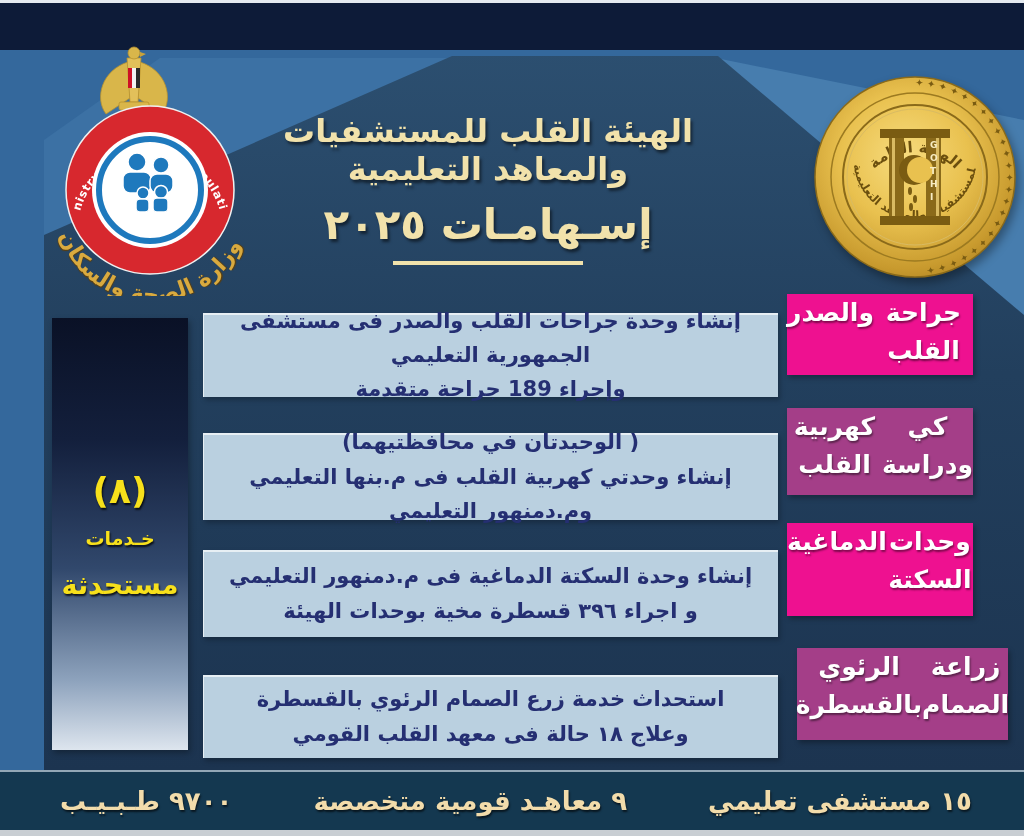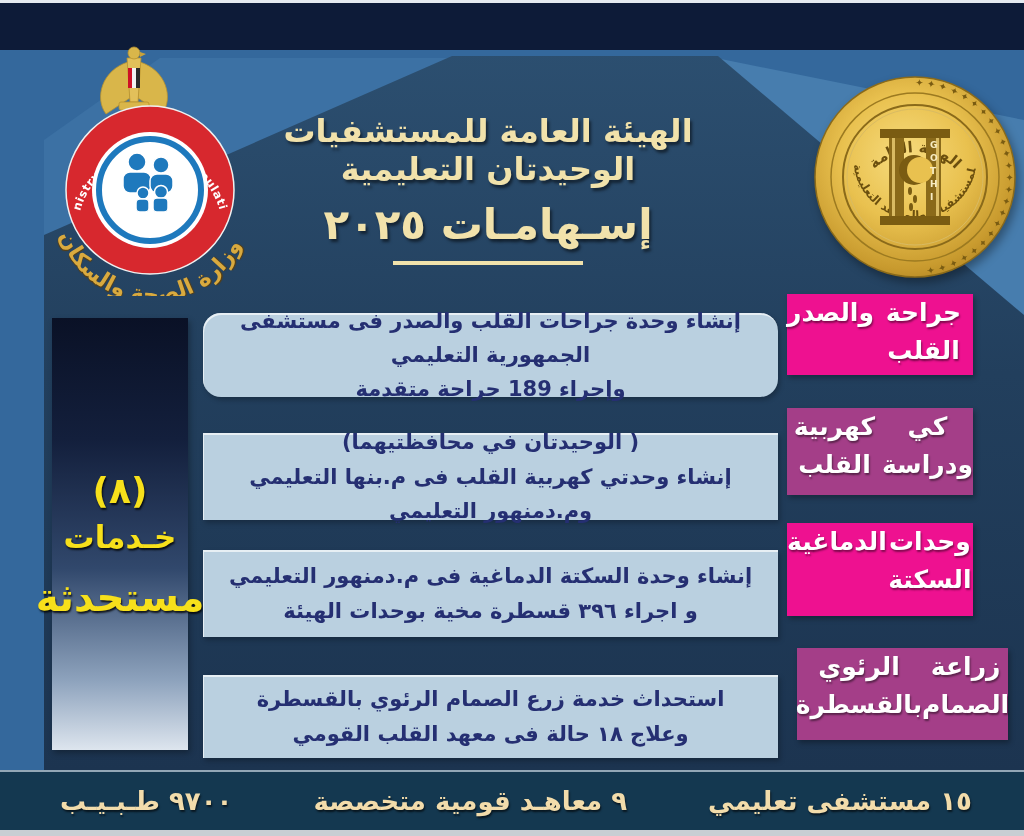--- a/index.html
+++ b/index.html
@@ -26,28 +26,28 @@
   .title-underline{width:190px;height:4px;background:#f1e2ab;margin:12px auto 0;}
   .moh-logo{position:absolute;left:44px;top:40px;}
   .gothi-seal{position:absolute;left:810px;top:72px;filter:drop-shadow(3px 5px 5px rgba(0,0,0,.35));}
   
   .left-panel{position:absolute;left:52px;top:318px;width:136px;height:432px;
     background:linear-gradient(180deg,#0a1126 0%,#131f3c 28%,#31486c 58%,#8ea3bd 84%,#dde5ee 100%);
     display:flex;flex-direction:column;align-items:center;box-shadow:2px 3px 6px rgba(0,0,0,.3);}
   .left-panel .txt{color:#f7e01b;font-weight:bold;text-align:center;direction:rtl;
     text-shadow:1px 2px 2px rgba(0,0,0,.8);}
   .panel-count{margin-top:152px;font-size:36px;}
-  .panel-line1{margin-top:8px;font-size:31px;}
-  .panel-line2{margin-top:20px;font-size:39px;}
+  .panel-line1{margin-top:16px;font-size:19px;}
+  .panel-line2{margin-top:20px;font-size:27px;}
   
   .service-box{position:absolute;left:203px;width:575px;background:#bad0e0;
     color:#252f72;direction:rtl;display:flex;flex-direction:column;justify-content:center;
     text-align:center;font-weight:bold;font-size:21px;line-height:1.62;
     box-shadow:inset 1px 2px 0 rgba(255,255,255,.65),2px 3px 5px rgba(0,0,0,.25);}
-  .sb1{top:313px;height:84px;border-radius:18px;} .sb2{top:433px;height:87px;}
+  .sb1{top:313px;height:84px;} .sb2{top:433px;height:87px;}
   .sb3{top:550px;height:87px;} .sb4{top:675px;height:83px;}
   
   .side-label{position:absolute;display:flex;flex-direction:row;justify-content:center;
     text-align:center;color:#ffffff;font-weight:bold;font-size:25px;line-height:1.5;
     direction:rtl;text-shadow:1px 2px 2px rgba(0,0,0,.45);box-shadow:2px 3px 5px rgba(0,0,0,.3);}
   .pink{background:#ee1190;} .purple{background:#a43e88;}
   .lb1{left:787px;top:294px;width:186px;height:81px;}
   .lb2{left:787px;top:408px;width:186px;height:87px;}
   .lb3{left:787px;top:523px;width:186px;height:93px;}
   .lb4{left:797px;top:648px;width:211px;height:92px;}
@@ -100,21 +100,21 @@
       <rect x="92" y="159" width="13" height="13" rx="4"></rect>
       <circle cx="117" cy="152" r="6.5"></circle>
       <rect x="109" y="158" width="15" height="14" rx="4"></rect>
     </g>
     <text font-size="22" font-weight="bold" fill="#d9aa3f" style="text-shadow:1px 1px 1px #5a3f10;">
       <textPath href="#mohGoldArc" startOffset="50%" text-anchor="middle">وزارة الصحة والسكان</textPath>
     </text>
   </svg>
 
   <div class="title">
-    <div class="title-line1">الهيئة العامة للمستشفيات الوحيدتان التعليمية</div>
+    <div class="title-line1">الهيئة القلب للمستشفيات والمعاهد التعليمية</div>
     <div class="title-line2">إسـهامـات ٢٠٢٥</div>
     <div class="title-underline"></div>
   </div>
 
   <svg class="gothi-seal" width="210" height="210" viewBox="0 0 210 210">
     <defs>
       <radialGradient id="goldGrad" cx="45%" cy="40%" r="70%">
         <stop offset="0%" stop-color="#f7dc7e"></stop>
         <stop offset="45%" stop-color="#e9c14f"></stop>
         <stop offset="80%" stop-color="#c89a2e"></stop>

